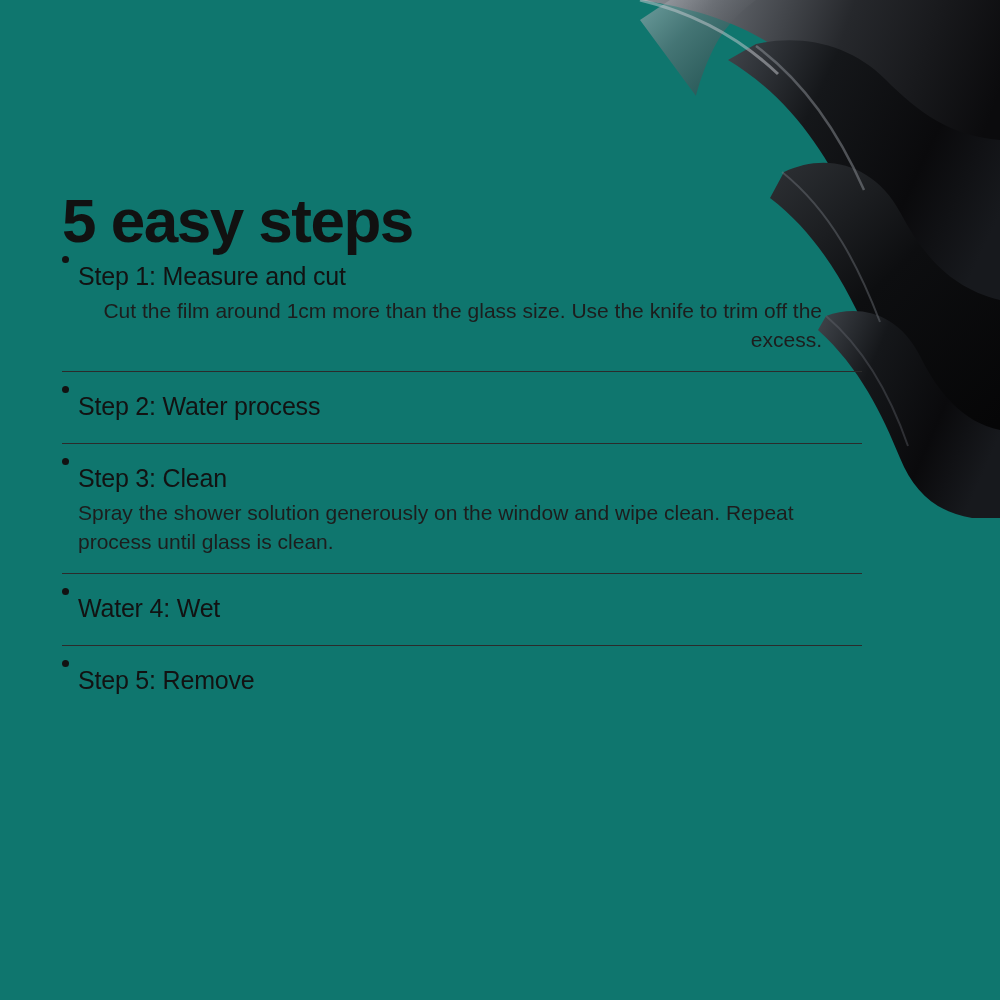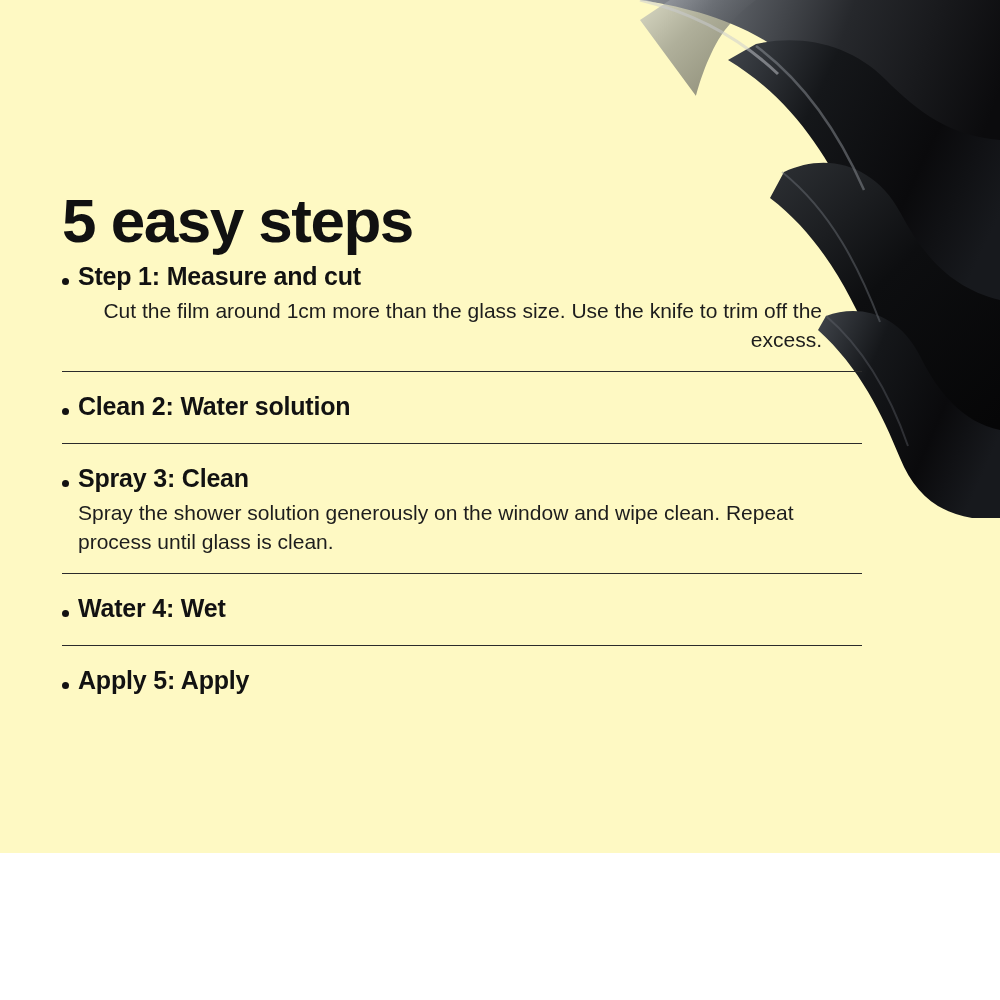--- a/index.html
+++ b/index.html
@@ -12,22 +12,22 @@
     background: #ffffff;
     font-family: "Liberation Sans", sans-serif;
     color: #1a1a1a;
     overflow: hidden;
     position: relative;
   }
 
   #page {
     position: relative;
     width: 1000px;
-    height: 853px;
-    background: #fef9c3;
+    height: 1000px;
+    background: #0f766e;
     overflow: hidden;
   }
 
   
   .artwork {
     position: absolute;
     top: 0;
     right: 0;
     width: 480px;
     height: 520px;
@@ -59,23 +59,23 @@
     border-bottom: 1px solid #2b2b2b;
     margin-bottom: 20px;
   }
   .step:last-child {
     border-bottom: none;
     margin-bottom: 0;
   }
 
   .step-title {
     display: flex;
-    align-items: flex-end;
+    align-items: flex-start;
     font-size: 25px;
-    font-weight: 700;
+    font-weight: 400;
     color: #121212;
     letter-spacing: -0.2px;
     margin-bottom: 6px;
   }
   .bullet-dot {
     display: inline-block;
     width: 7px;
     height: 7px;
     border-radius: 50%;
     background: #121212;
@@ -159,40 +159,40 @@
       <div class="step-title">
         <span class="bullet-dot"></span>
         <span>Step 1: Measure and cut</span>
       </div>
       <div class="step-body">Cut the film around 1cm more than the glass size. Use the knife to trim off the excess.</div>
     </div>
 
     <div class="step">
       <div class="step-title">
         <span class="bullet-dot"></span>
-        <span>Clean 2: Water solution</span>
+        <span>Step 2: Water process</span>
       </div>
     </div>
 
     <div class="step">
       <div class="step-title">
         <span class="bullet-dot"></span>
-        <span>Spray 3: Clean</span>
+        <span>Step 3: Clean</span>
       </div>
       <div class="step-body">Spray the shower solution generously on the window and wipe clean. Repeat process until glass is clean.</div>
     </div>
 
     <div class="step">
       <div class="step-title">
         <span class="bullet-dot"></span>
         <span>Water 4: Wet</span>
       </div>
     </div>
 
     <div class="step">
       <div class="step-title">
         <span class="bullet-dot"></span>
-        <span>Apply 5: Apply</span>
+        <span>Step 5: Remove</span>
       </div>
     </div>
 
   </div>
 </div>
 
 </body></html>

